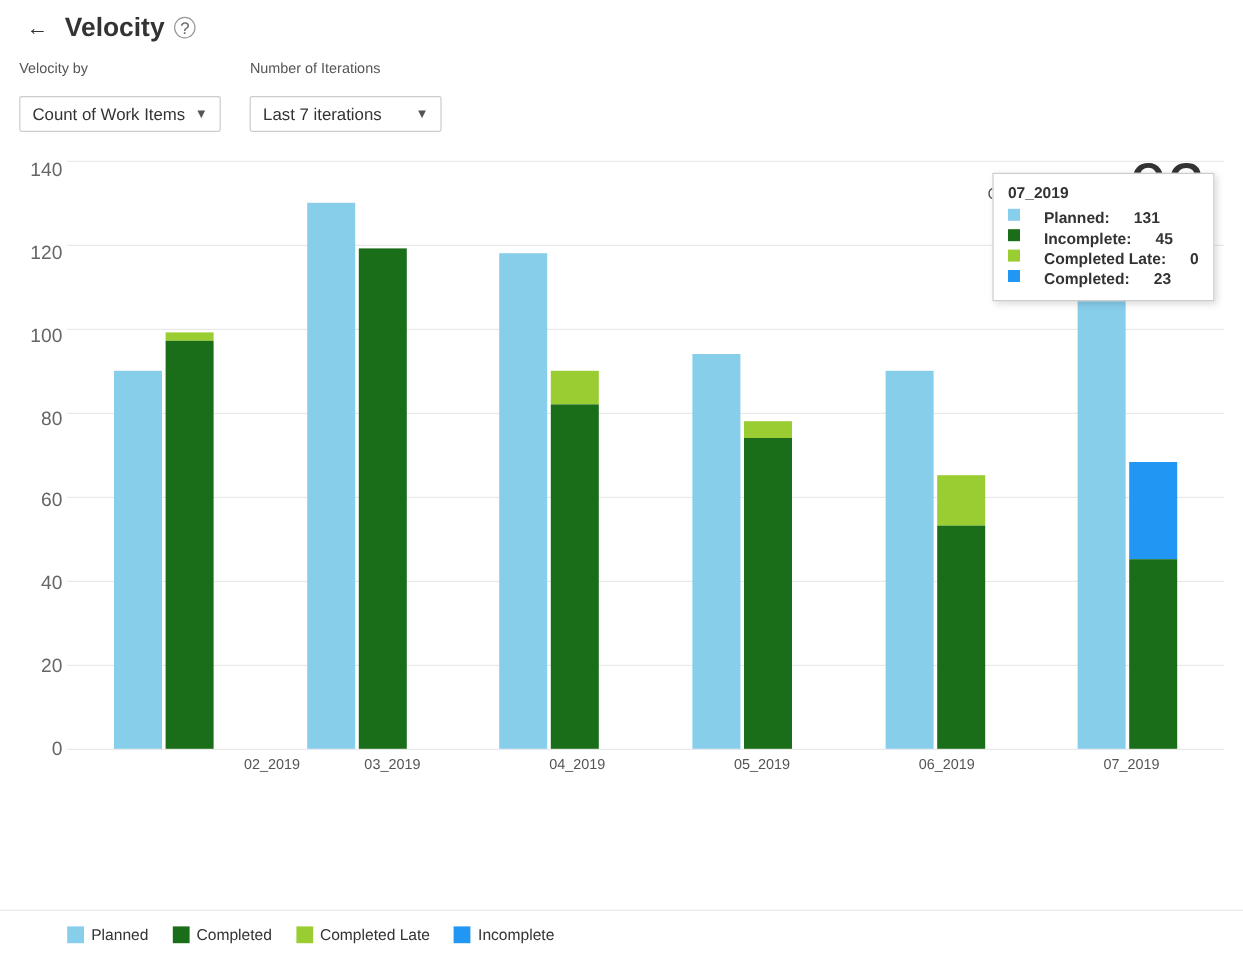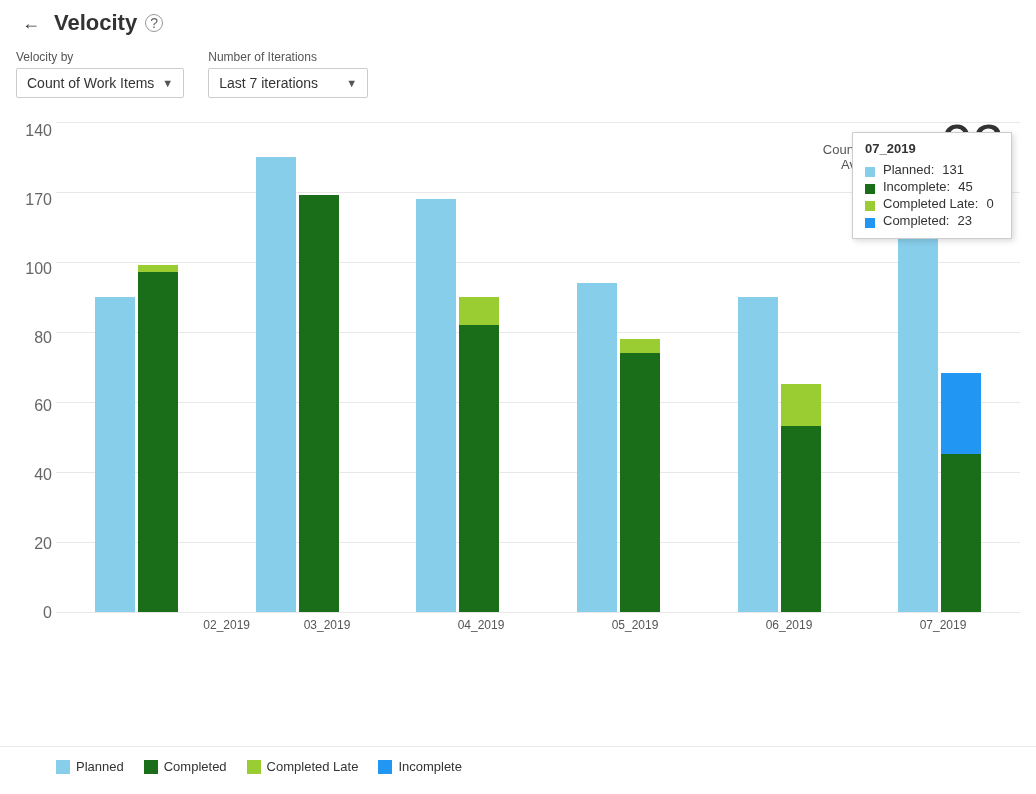--- a/index.html
+++ b/index.html
@@ -4,21 +4,21 @@
   <style>
     * { box-sizing: border-box; margin: 0; padding: 0; }
     body { font-family: 'Segoe UI', Arial, sans-serif; background: #fff; color: #333; width: 1036px; height: 794px; overflow: hidden; }
     
     .header { display: flex; align-items: center; padding: 10px 16px 6px 16px; gap: 8px; }
     .back-btn { background: none; border: none; cursor: pointer; font-size: 18px; color: #333; padding: 2px 6px; }
     .page-title { font-size: 22px; font-weight: 600; }
     .help-icon { color: #666; font-size: 14px; cursor: pointer; border: 1px solid #999; border-radius: 50%; width: 18px; height: 18px; display: flex; align-items: center; justify-content: center; font-style: normal; }
 
     .filters { display: flex; gap: 24px; padding: 8px 16px 8px 16px; }
-    .filter-group { display: flex; flex-direction: column; gap: 4px; }
+    .filter-group { display: flex; flex-direction: column; gap: 16px; }
     .filter-label { font-size: 12px; color: #555; }
     .filter-select { display: flex; align-items: center; border: 1px solid #ccc; border-radius: 2px; padding: 6px 10px; font-size: 14px; cursor: pointer; background: #fff; min-width: 160px; justify-content: space-between; gap: 8px; }
     .filter-select .chevron { font-size: 11px; color: #555; }
 
     .chart-area { position: relative; padding: 8px 16px 0 16px; flex: 1; }
     .velocity-summary { position: absolute; right: 32px; top: 10px; text-align: right; }
     .velocity-label { font-size: 13px; color: #555; }
     .velocity-avg-label { font-size: 13px; color: #555; }
     .velocity-value { font-size: 56px; font-weight: 300; line-height: 1; }
 
@@ -40,21 +40,21 @@
     
     .x-labels { display: flex; margin-left: 40px; }
     .x-label { flex: 1; text-align: center; font-size: 12px; color: #555; padding-top: 6px; }
 
     .legend { display: flex; align-items: center; gap: 20px; padding: 12px 16px 8px 56px; border-top: 1px solid #e8e8e8; margin-top: 4px; }
     .legend-item { display: flex; align-items: center; gap: 6px; font-size: 13px; }
     .legend-color { width: 14px; height: 14px; }
 
     .tooltip { position: absolute; background: #fff; border: 1px solid #ccc; padding: 8px 12px; font-size: 13px; z-index: 10; min-width: 160px; box-shadow: 2px 2px 6px rgba(0,0,0,0.15); }
     .tooltip-title { font-weight: 600; margin-bottom: 6px; }
-    .tooltip-row { display: flex; align-items: flex-end; gap: 8px; margin-bottom: 2px; }
+    .tooltip-row { display: flex; align-items: flex-start; gap: 20px; margin-bottom: 2px; font-weight: bold; }
     .tooltip-dot { width: 10px; height: 10px; display: inline-block; }
   </style>
 </head>
 <body>
 
 <div class="header">
   <button class="back-btn">←</button>
   <span class="page-title">Velocity</span>
   <span class="help-icon">?</span>
 </div>
@@ -90,21 +90,21 @@
 
   <div class="chart-container" style="position:relative; height:620px;">
 
     <div class="y-axis" id="y-axis" style="height: 500px;">
         <div class="y-label">0</div>
         <div class="y-label">20</div>
         <div class="y-label">40</div>
         <div class="y-label">60</div>
         <div class="y-label">80</div>
         <div class="y-label">100</div>
-        <div class="y-label">170</div>
+        <div class="y-label">120</div>
         <div class="y-label">140</div>
       </div>
 
     <div class="chart-inner" id="chart-inner" style="position:relative;">
 
       <div class="grid-lines" id="grid-lines" style="height: 490px;">
           <div class="grid-line" style="top: 100%;"></div>
           <div class="grid-line" style="top: 85.7143%;"></div>
           <div class="grid-line" style="top: 71.4286%;"></div>
           <div class="grid-line" style="top: 57.1429%;"></div>

